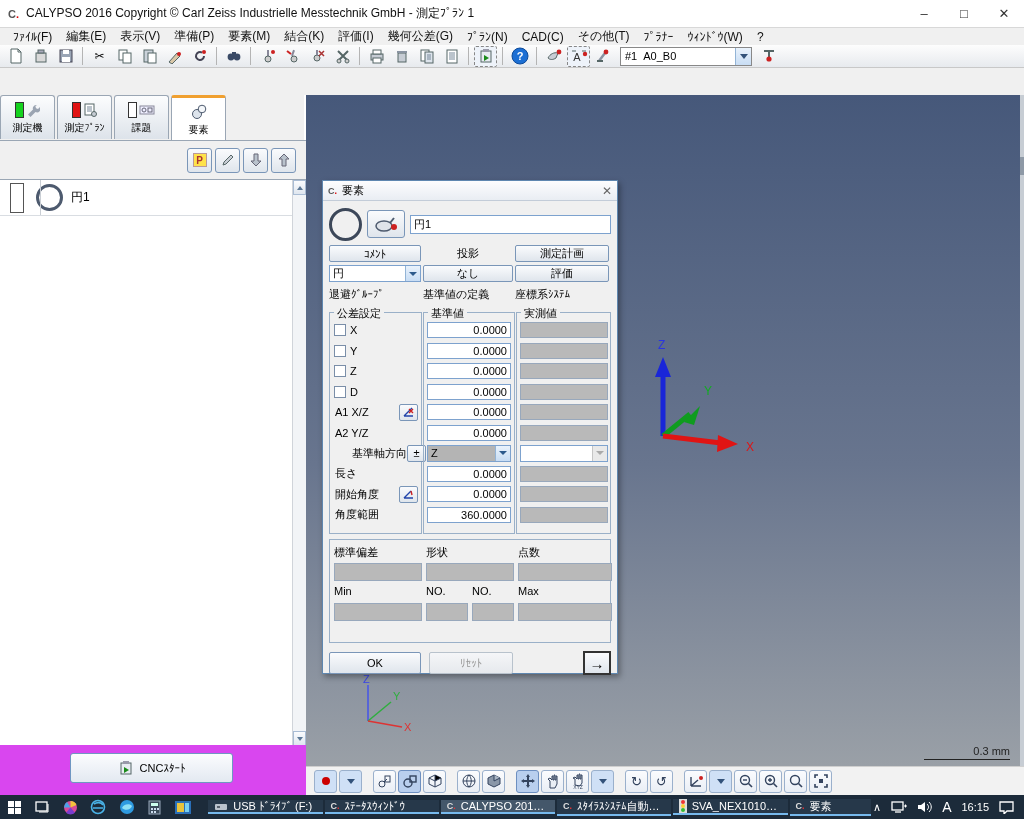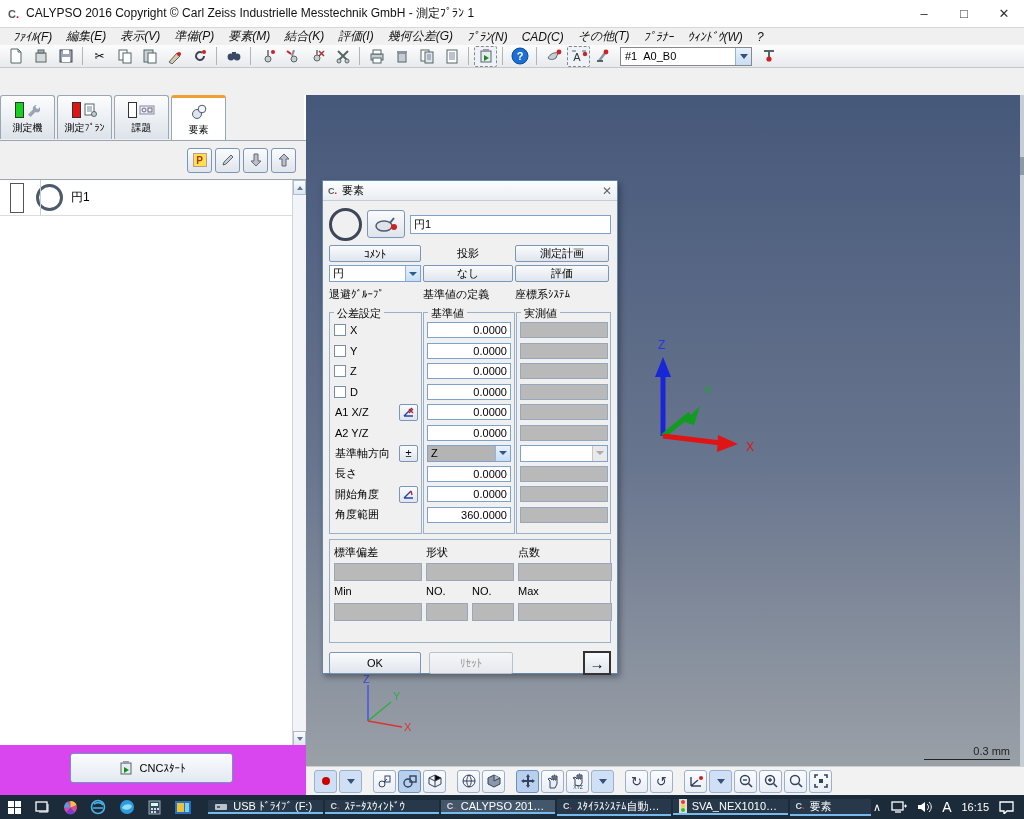--- a/index.html
+++ b/index.html
@@ -9,21 +9,21 @@
 
   
   .titlebar { position:absolute; top:0; left:0; right:0; height:28px; background:#fff; display:flex; align-items:center; padding-left:8px; border-bottom:1px solid #d8d8d8; }
   .zeiss-logo { font-weight:bold; font-size:11px; color:#555; margin-right:7px; letter-spacing:0; }
   .zeiss-logo .dot { color:#d00; }
   .title-text { font-size:12px; color:#111; }
   .win-controls { margin-left:auto; display:flex; height:100%; }
   .win-btn { width:40px; height:100%; display:flex; align-items:center; justify-content:center; font-size:13px; color:#333; }
 
   
-  .menubar { position:absolute; top:28px; left:0; right:0; height:17px; background:#f0f0f0; display:flex; align-items:center; padding-left:6px; gap:0;font-style:italic; }
+  .menubar { position:absolute; top:28px; left:0; right:0; height:17px; background:#f0f0f0; display:flex; align-items:center; padding-left:6px; gap:0; }
   .menu-item { padding:1px 7px; font-size:12px; color:#111; white-space:nowrap; }
 
   
   .toolbar { position:absolute; top:45px; left:0; right:0; height:23px; background:linear-gradient(#fdfdfd,#e7eaee); border-bottom:1px solid #c8c8c8; display:flex; align-items:center; padding-left:4px; gap:2px; }
   .ticon { width:23px; height:21px; display:flex; align-items:center; justify-content:center; border-radius:2px; }
   .tsep { width:1px; height:18px; background:#b4b4b4; margin:0 3px; }
   .ticon svg { display:block; }
   .ticon-boxed { border:1px dashed #888; background:#eef3fa; }
   .probe-combo { display:flex; align-items:center; height:19px; width:132px; background:#fff; border:1px solid #888; margin:0 3px; font-size:11px; }
   .probe-combo .slot { padding:0 6px 0 4px; }
@@ -525,21 +525,21 @@
                     <svg width="13" height="12">
                       <path d="M2 10h9M2 10L10 2" stroke="#2244aa" stroke-width="1.4"></path>
                       <path d="M7 3l4 4M11 3L7 7" stroke="#c22" stroke-width="1.4"></path>
                     </svg>
                   </span>
                 </div>
               <div class="trow">
                   <span class="tlabel" style="margin-left:3px">A2 Y/Z</span>
                 </div>
               <div class="trow">
-                  <span class="tlabel" style="margin-left:3px">基準軸方向</span>
+                  <span class="tlabel" style="margin-left:20px">基準軸方向</span>
                   <span class="mini-btn">±</span>
                 </div>
               <div class="trow">
                   <span class="tlabel" style="margin-left:3px">長さ</span>
                 </div>
               <div class="trow">
                   <span class="tlabel" style="margin-left:3px">開始角度</span>
                   <span class="mini-btn">
                     <svg width="13" height="12">
                       <path d="M2 10h9M2 10L9 3" stroke="#2244aa" stroke-width="1.4"></path>

